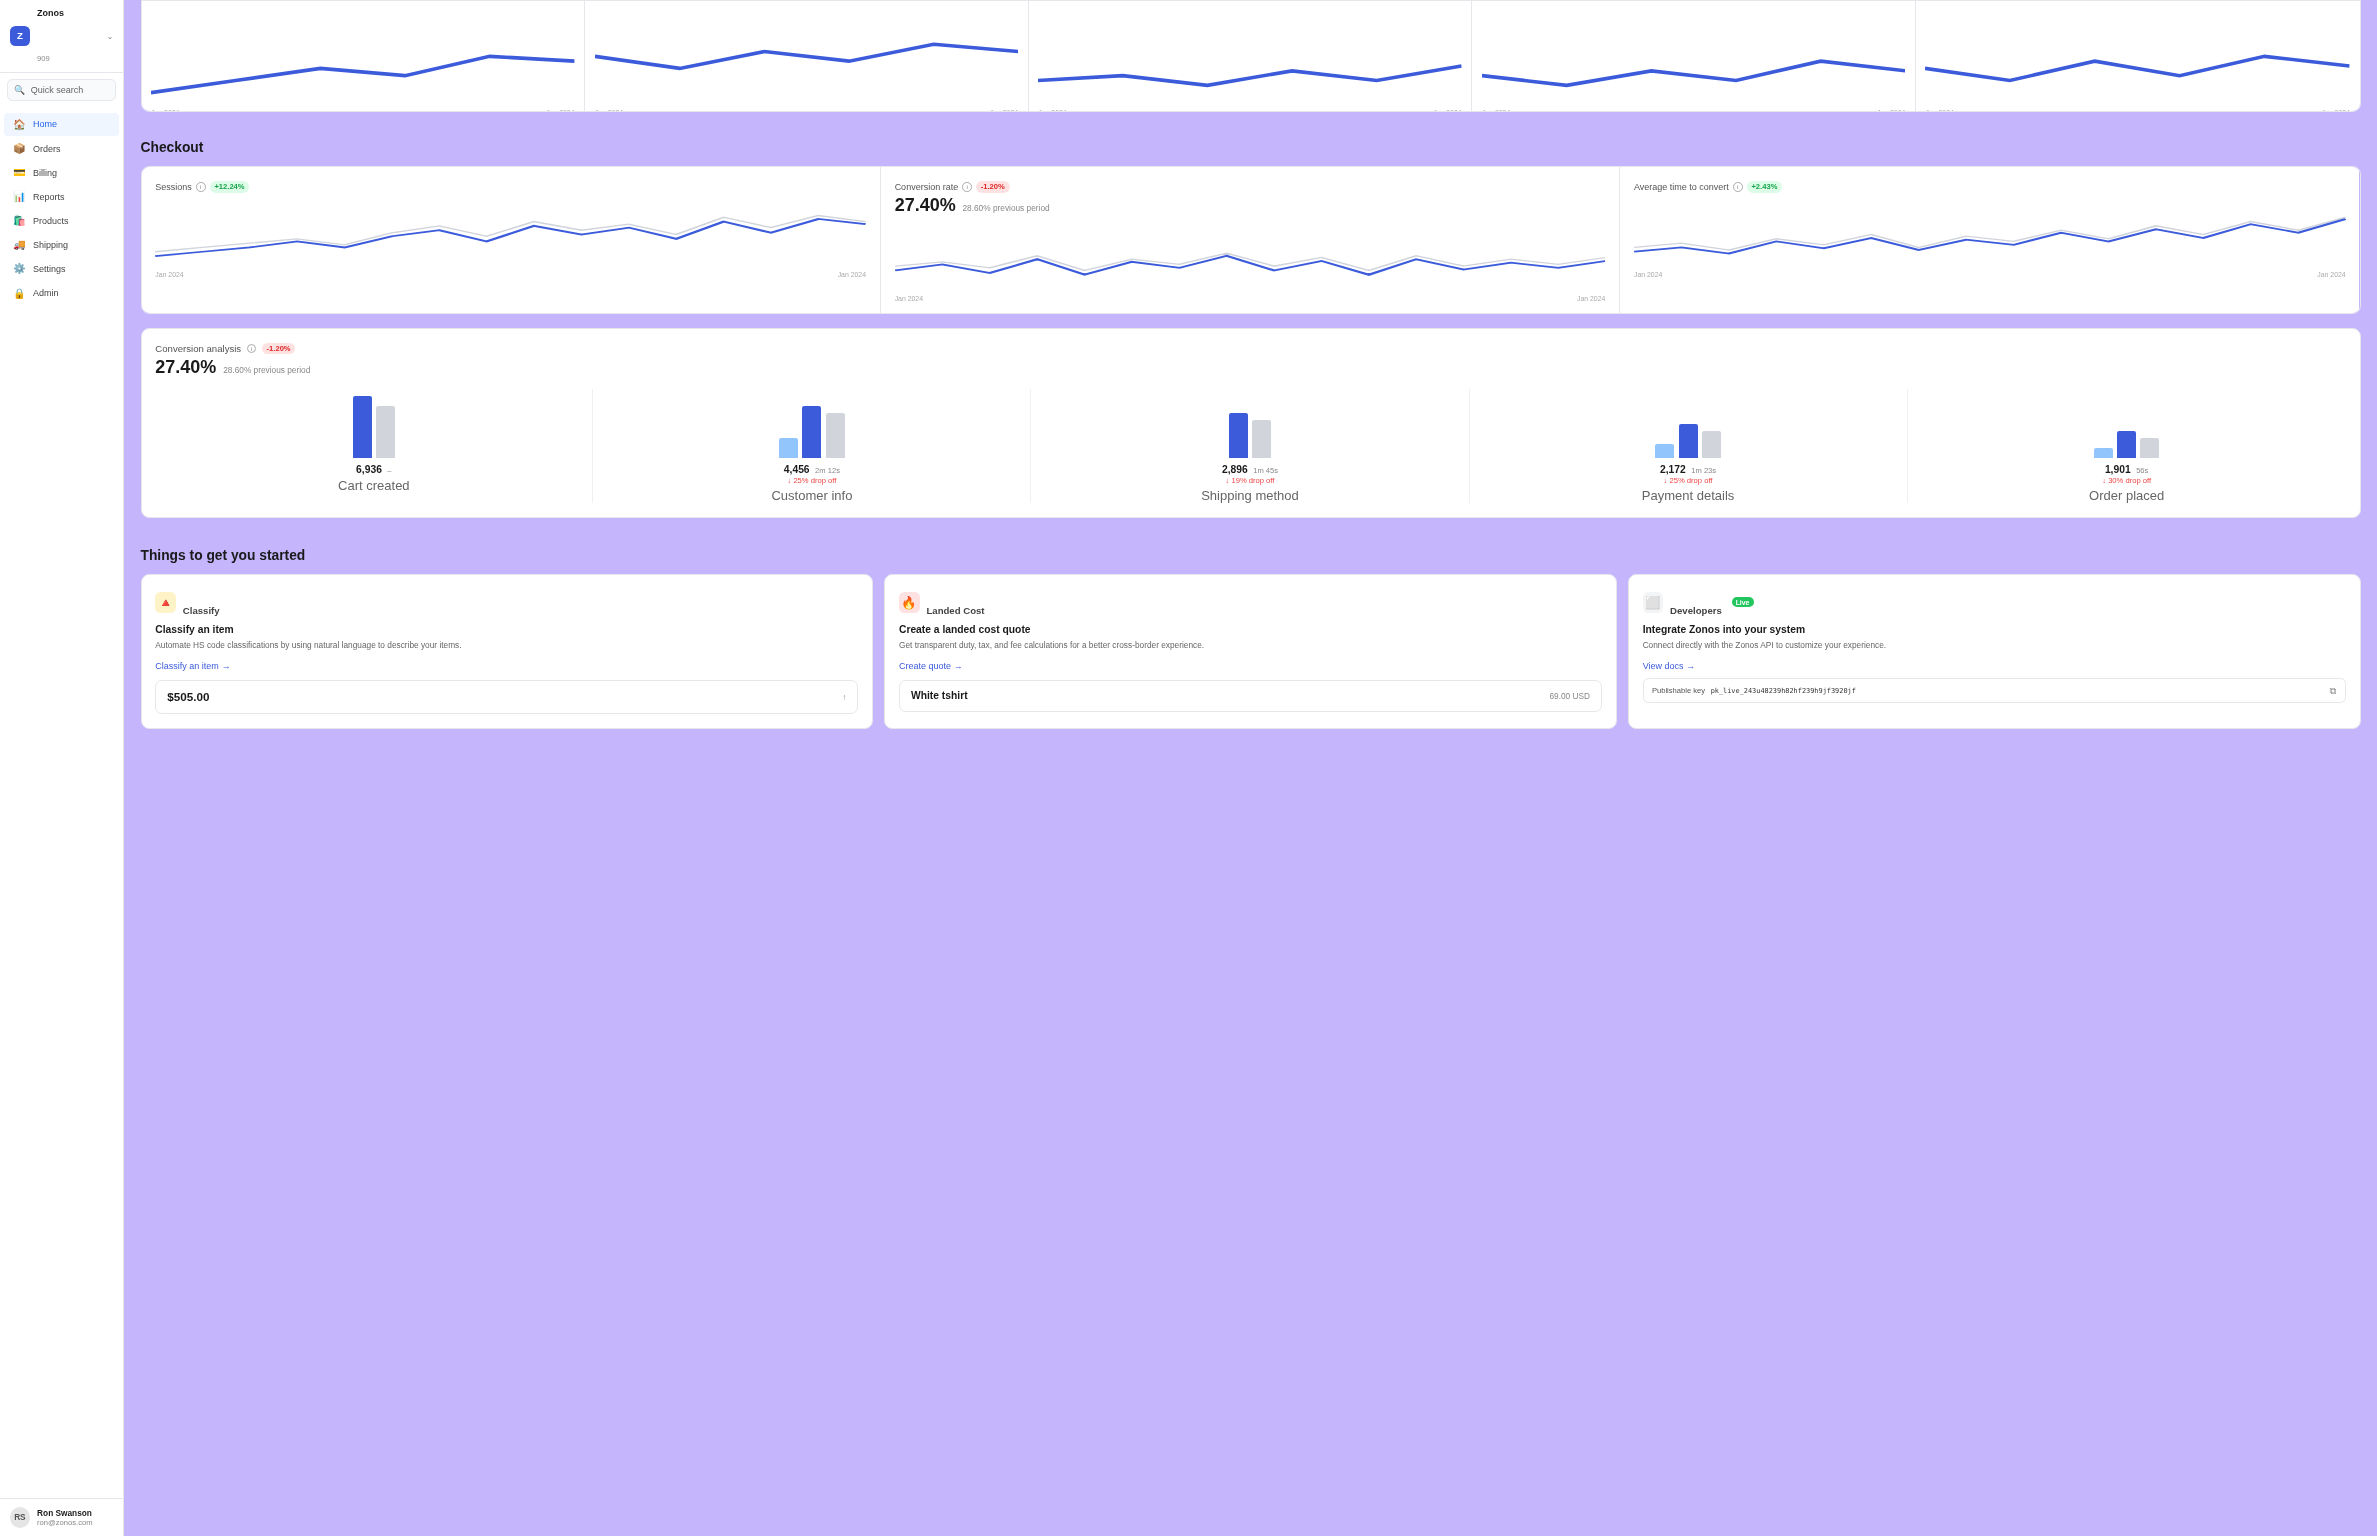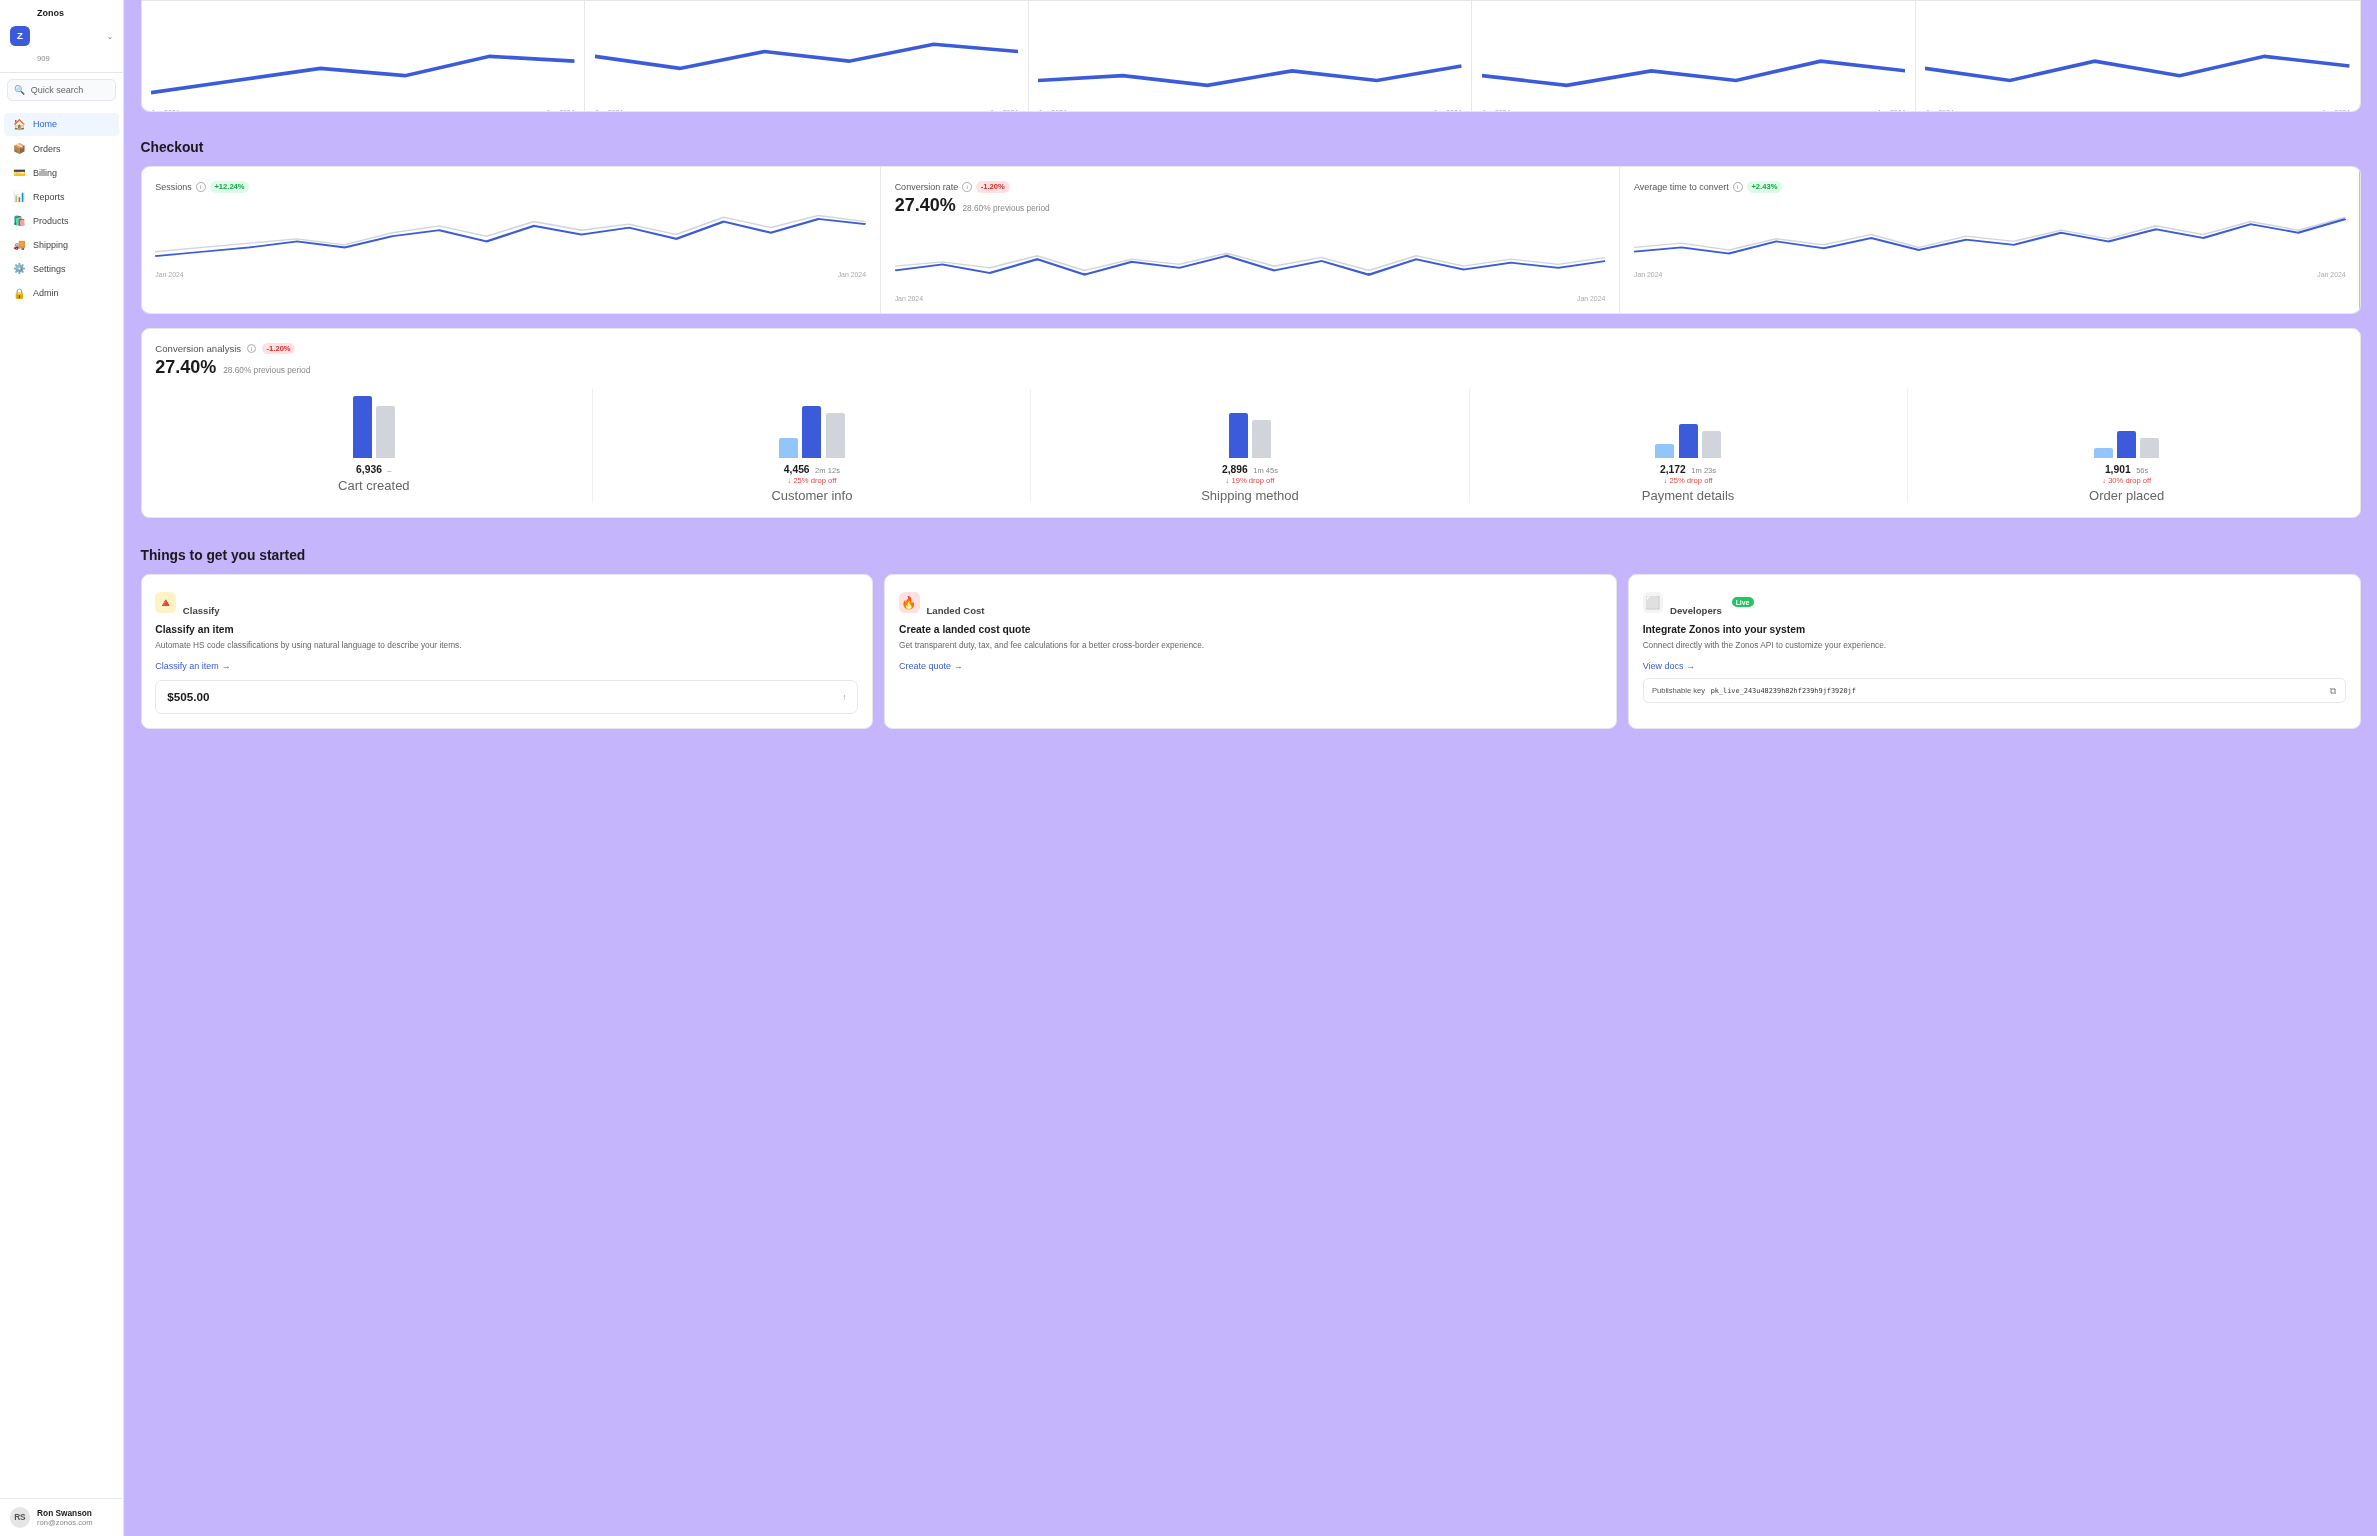--- a/index.html
+++ b/index.html
@@ -524,20 +524,24 @@
           <div class="thing-icon-row">
             <div class="thing-icon" style="background:#fee2e2;">🔥</div>
             <span class="thing-icon-label">Landed Cost</span>
           </div>
           <div class="thing-title">Create a landed cost quote</div>
           <div class="thing-desc">Get transparent duty, tax, and fee calculations for a better cross-border experience.</div>
           <div class="thing-link">
             <span>Create quote</span>
             <span>→</span>
           </div>
+          <div class="bottom-preview">
+            <span class="funnel-count">White tshirt</span>
+            <span style="font-size:8.3px;color:#888;">69.00 USD</span>
+          </div>
         </div>
 
         <div class="thing-card">
           <div class="thing-icon-row">
             <div class="thing-icon" style="background:#f3f4f6;">⬜</div>
             <span class="thing-icon-label">Developers</span>
             <span class="thing-badge">Live</span>
           </div>
           <div class="thing-title">Integrate Zonos into your system</div>
           <div class="thing-desc">Connect directly with the Zonos API to customize your experience.</div>

